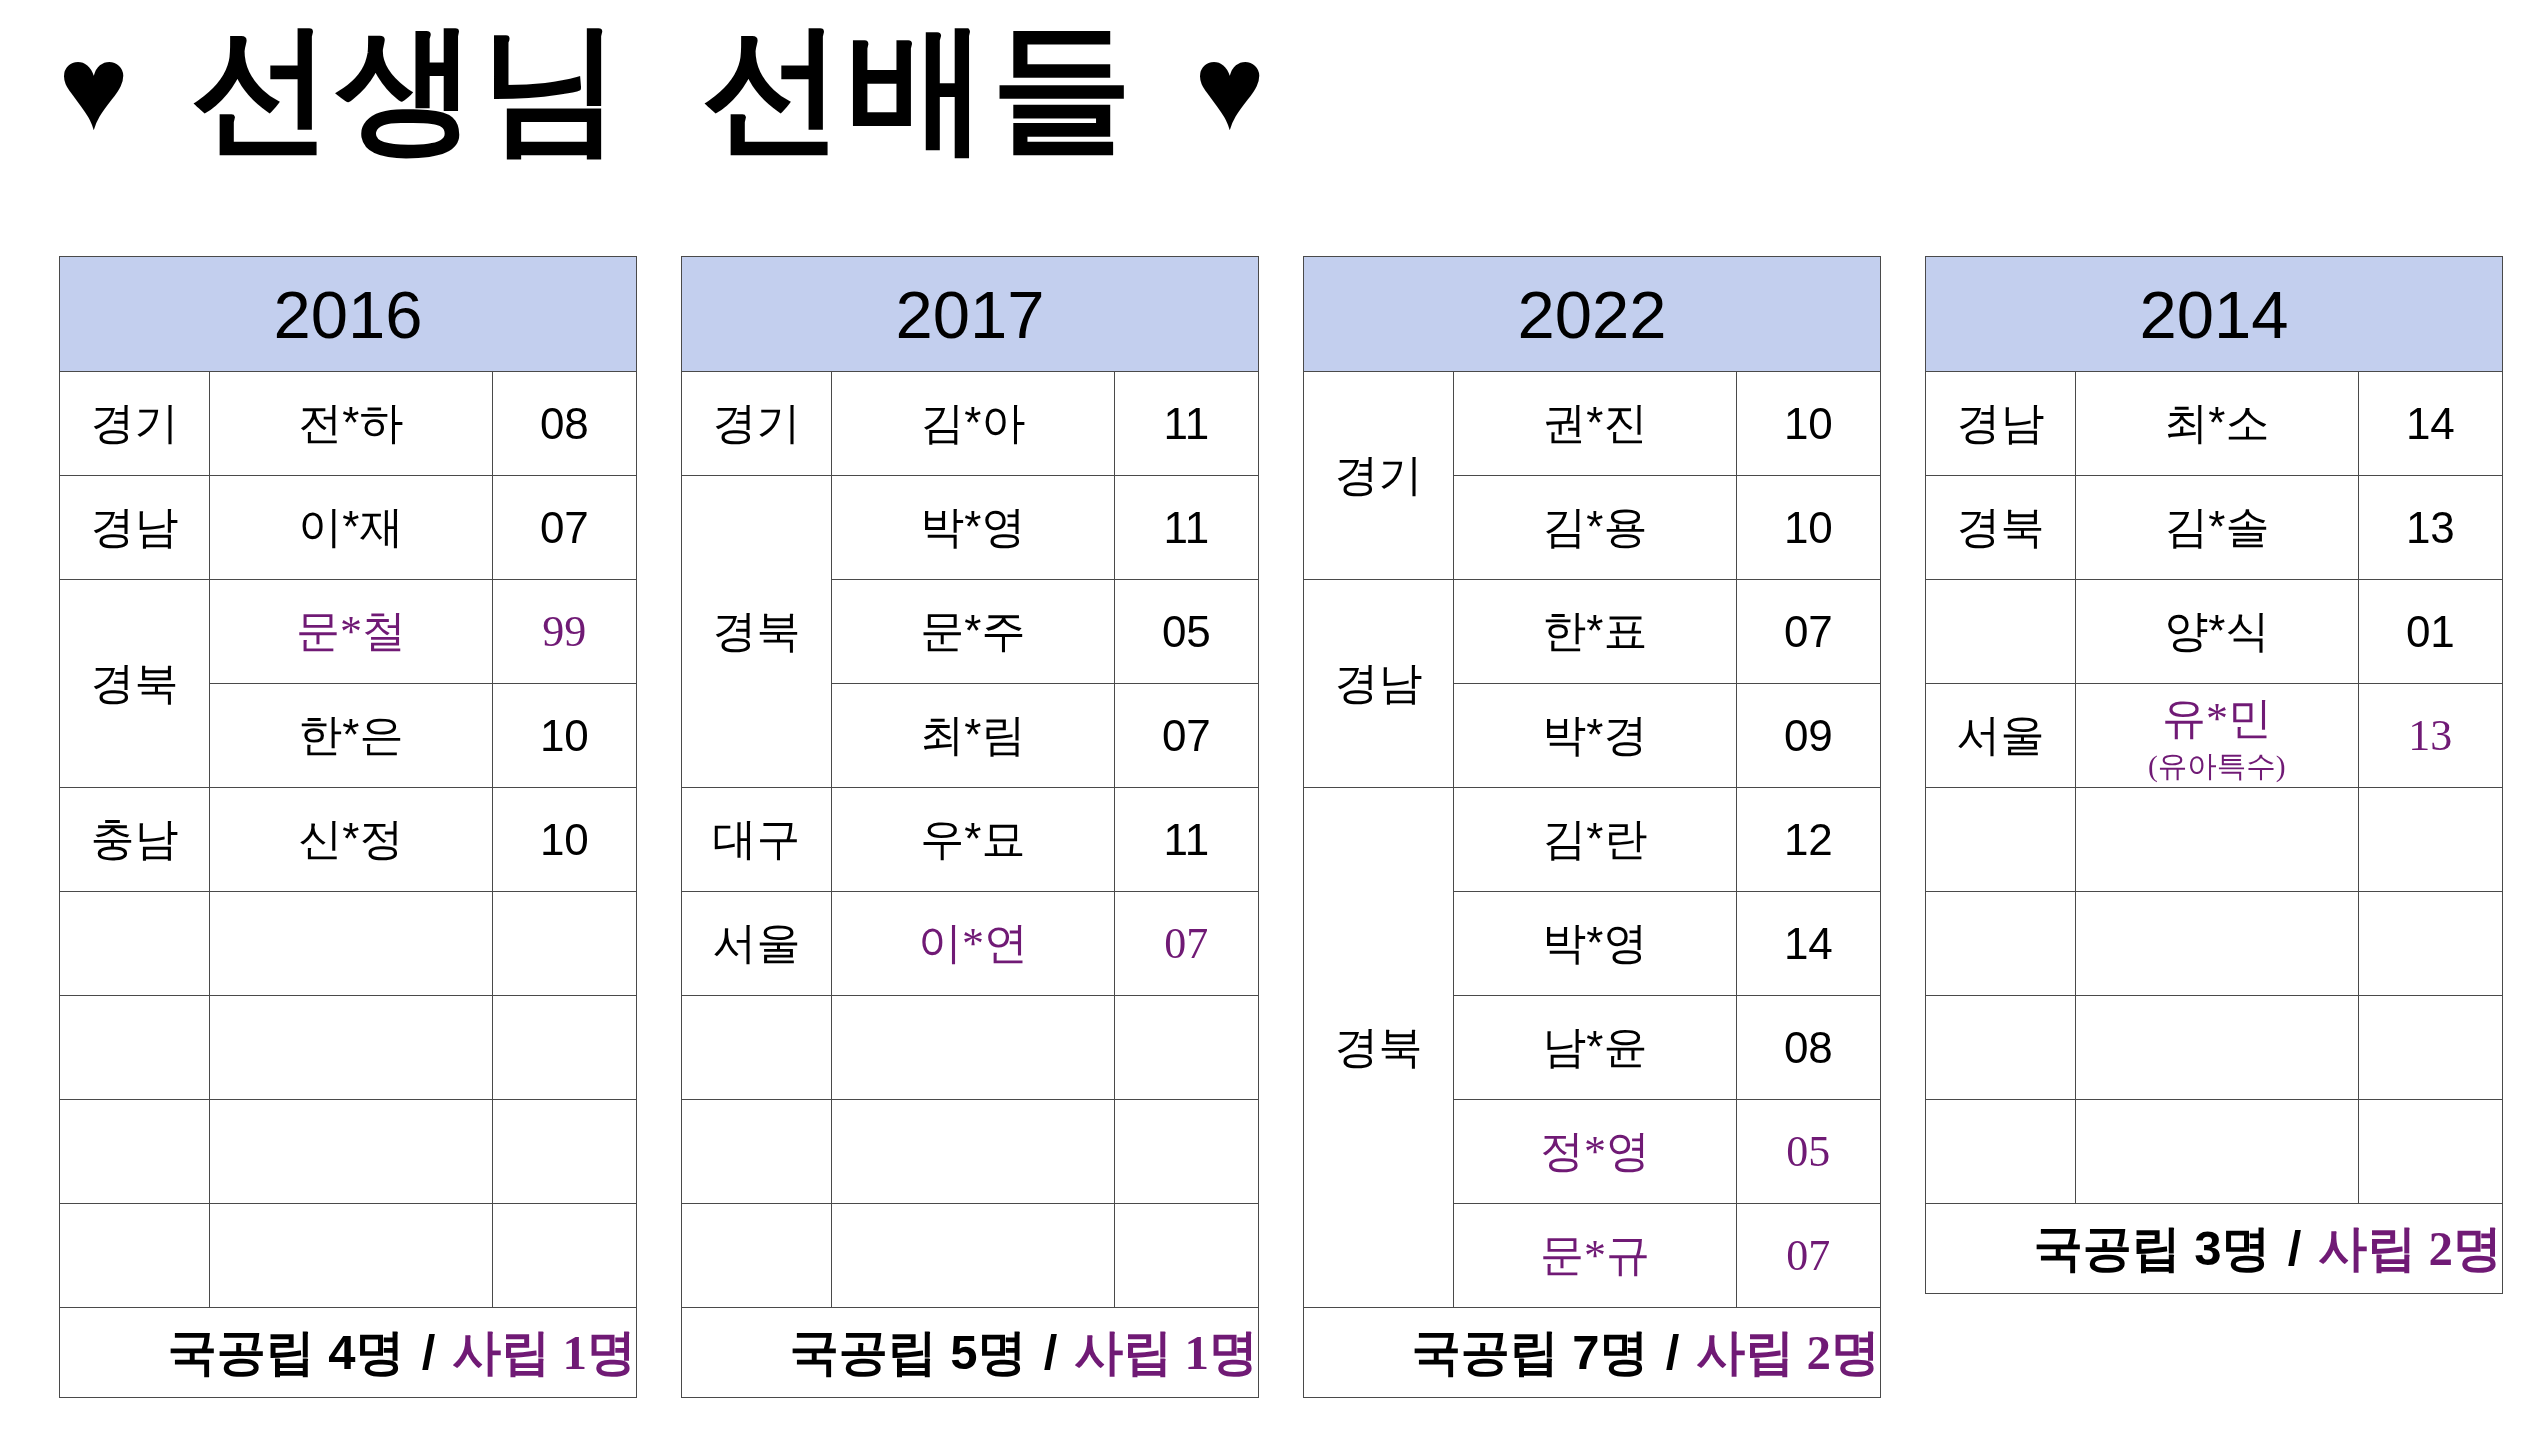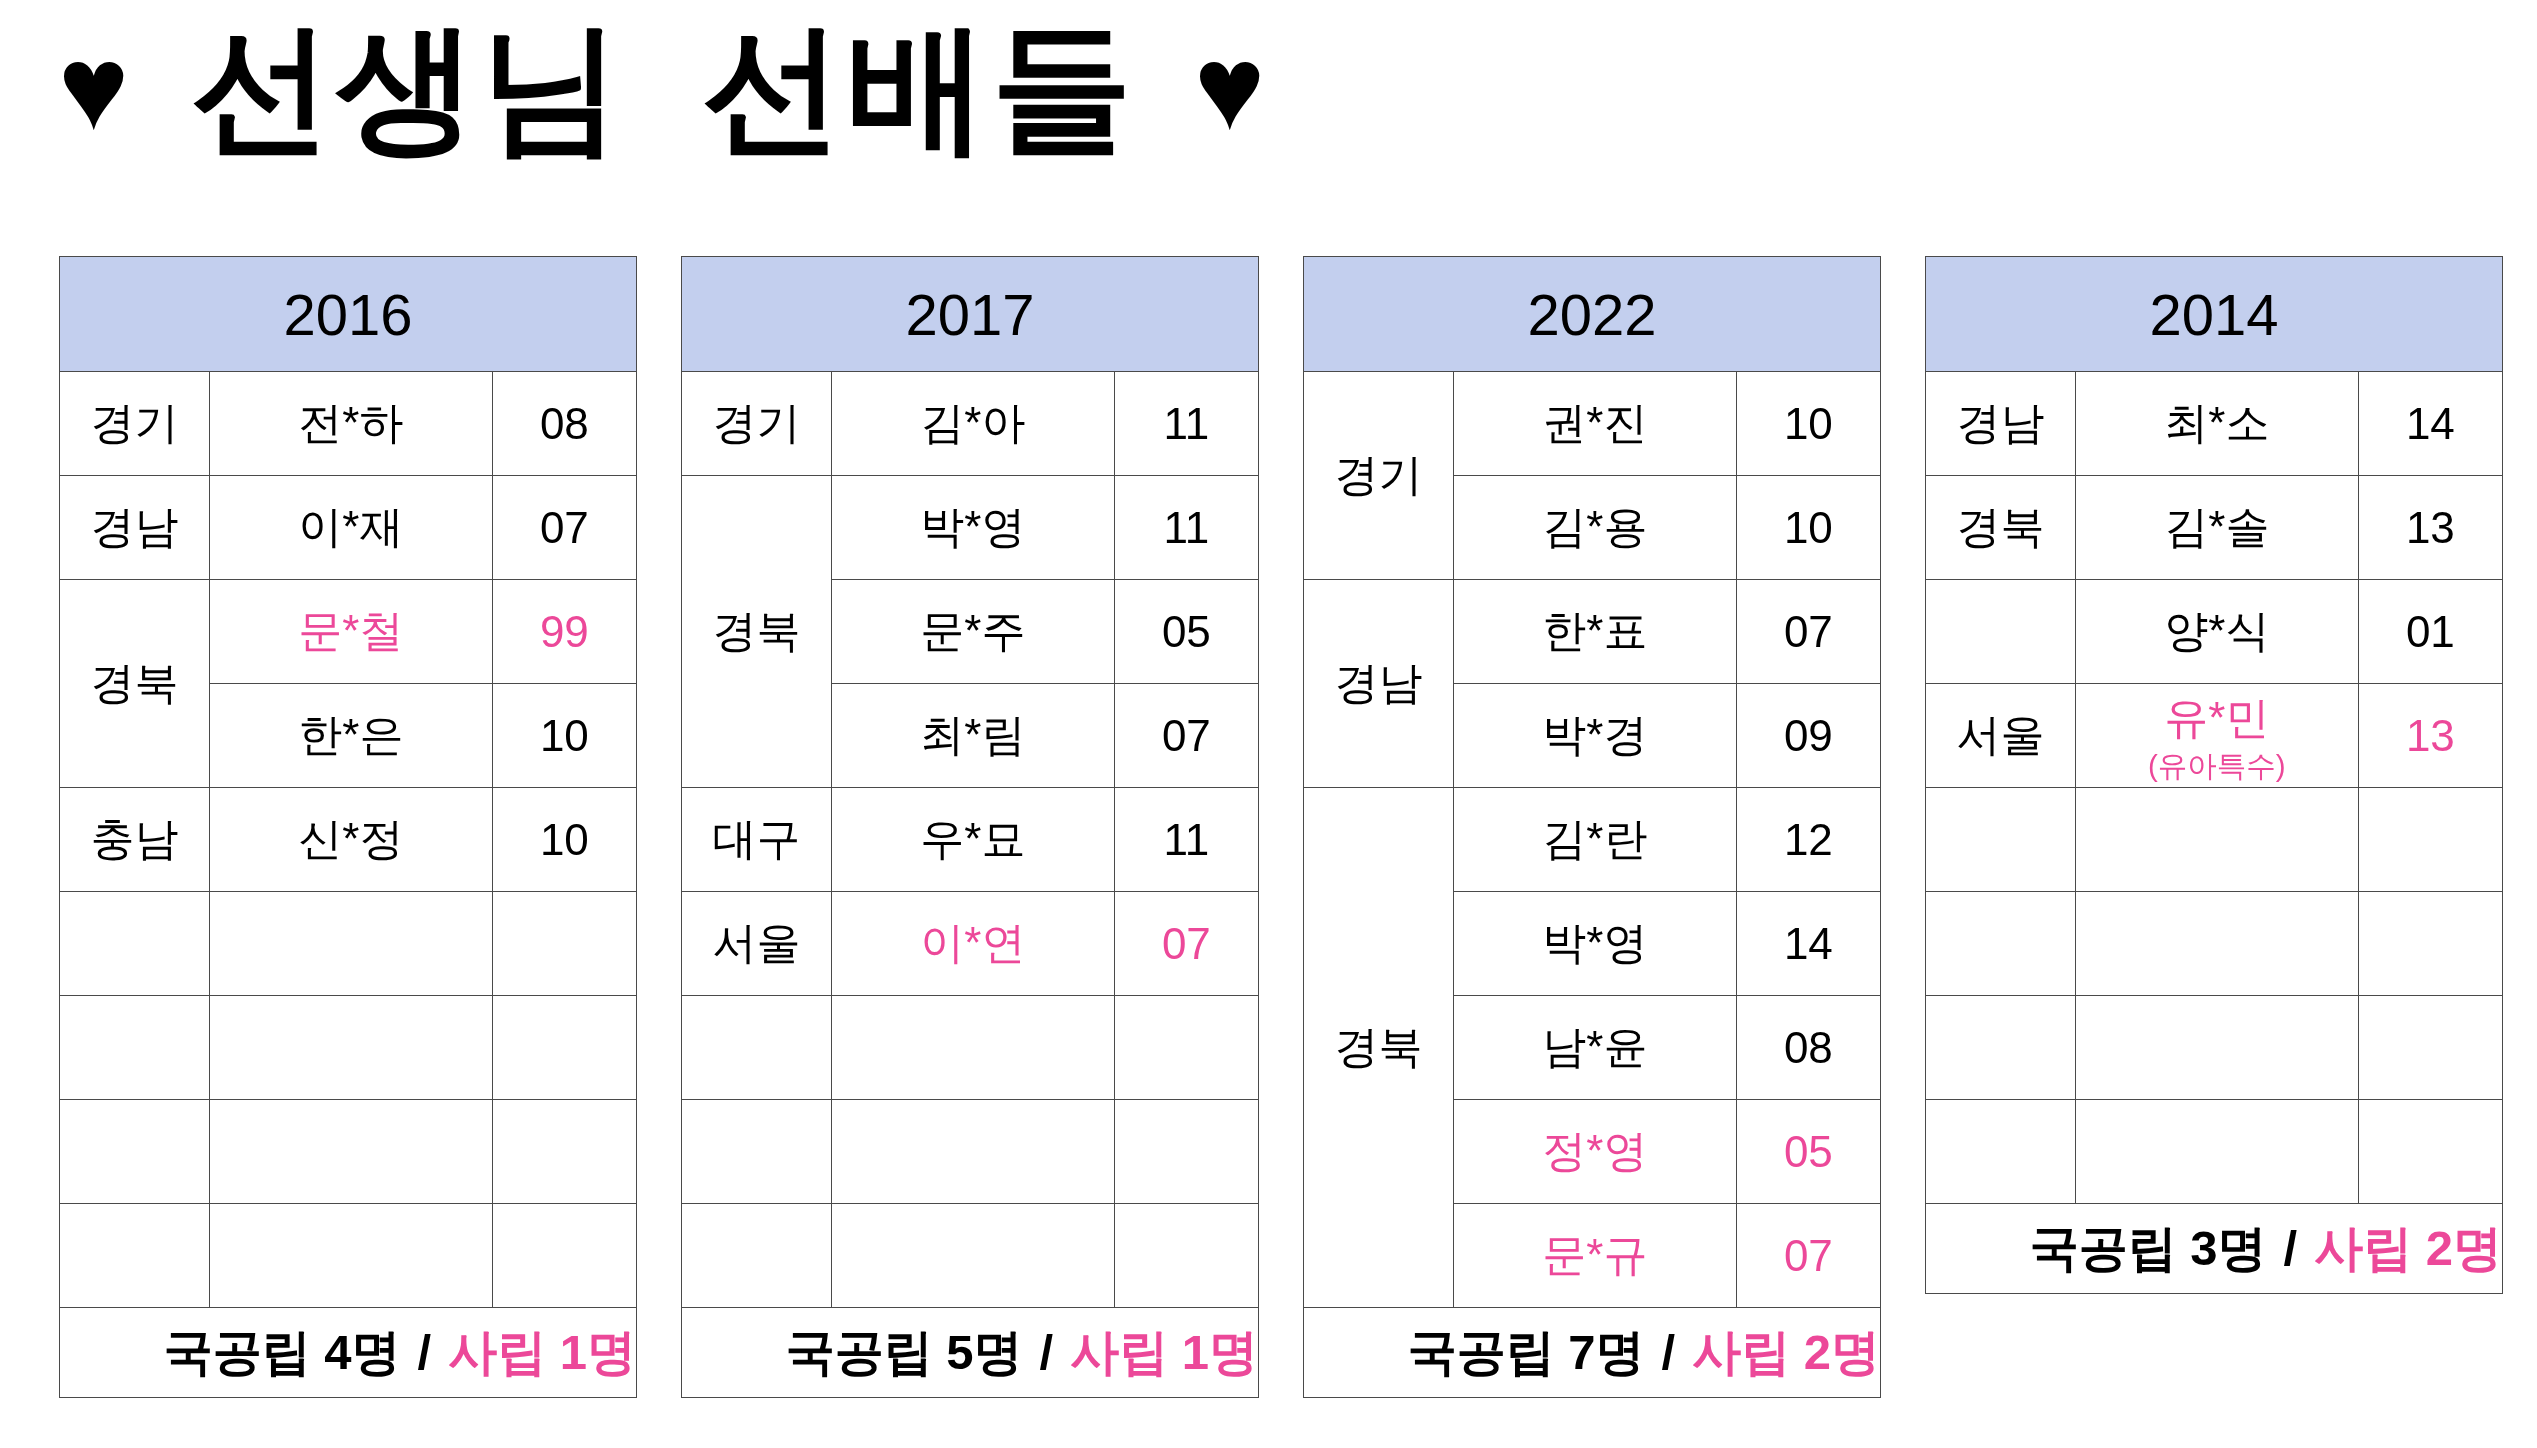--- a/index.html
+++ b/index.html
@@ -32,34 +32,34 @@
     border:1.8px solid #121212;
   }
   .year-table th,.year-table td{
     border:1.2px solid #4a4a4a;
     padding:0;text-align:center;vertical-align:middle;
     overflow:hidden;
   }
   .year-table thead th{
     height:114px;
     background:#c3cfee;
-    font-size:58px;font-weight:500;
+    font-size:67px;font-weight:500;
   }
   .year-table tbody td{
     height:103px;
     font-size:44px;
     background:#ffffff;
   }
   .year-table tfoot td{
     height:89px;
     font-size:49px;font-weight:bold;
     background:#ffffff;
     text-align:right;
   }
-  .blue{color:#ec4899;}
+  .blue{color:#701a75;font-family:Liberation Serif, serif;}
   .sub{font-size:29.5px;line-height:1.1;margin-top:2px;}
   .sep{margin:0 17px;}
 </style>
 </head>
 <body>
 
 <div class="title-bar">
   <span class="heart">♥</span><span>선생님 선배들</span><span class="heart">♥</span>
 </div>
 

